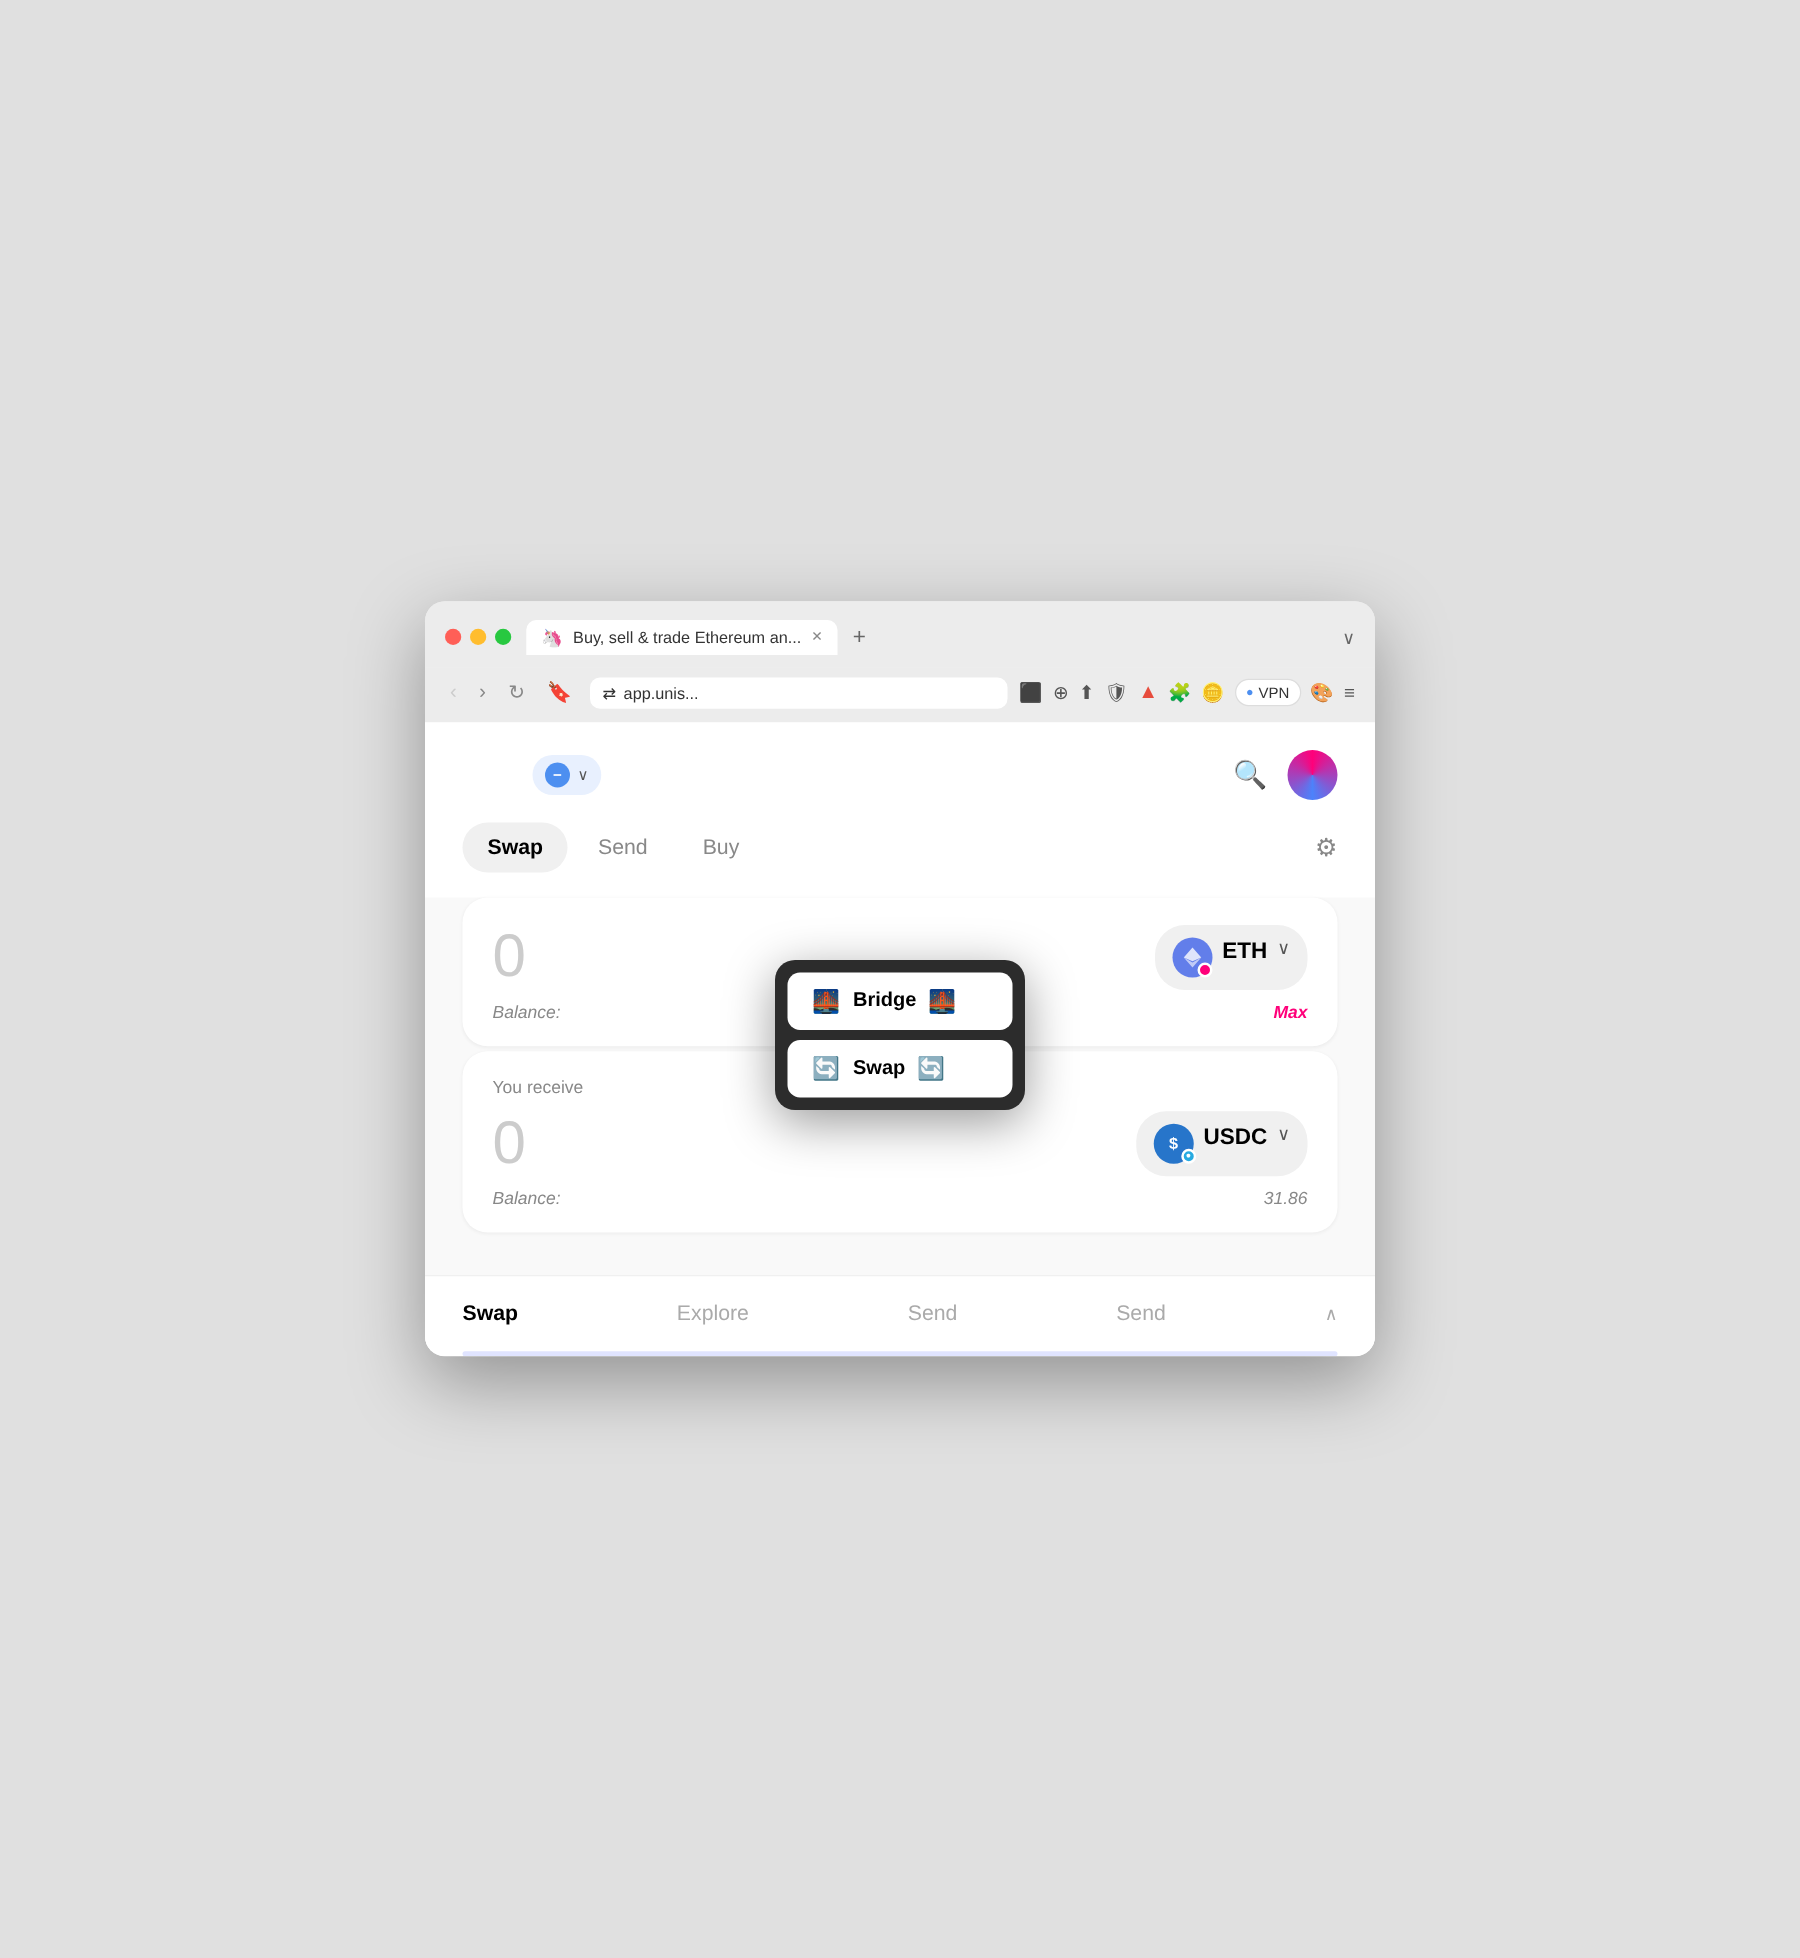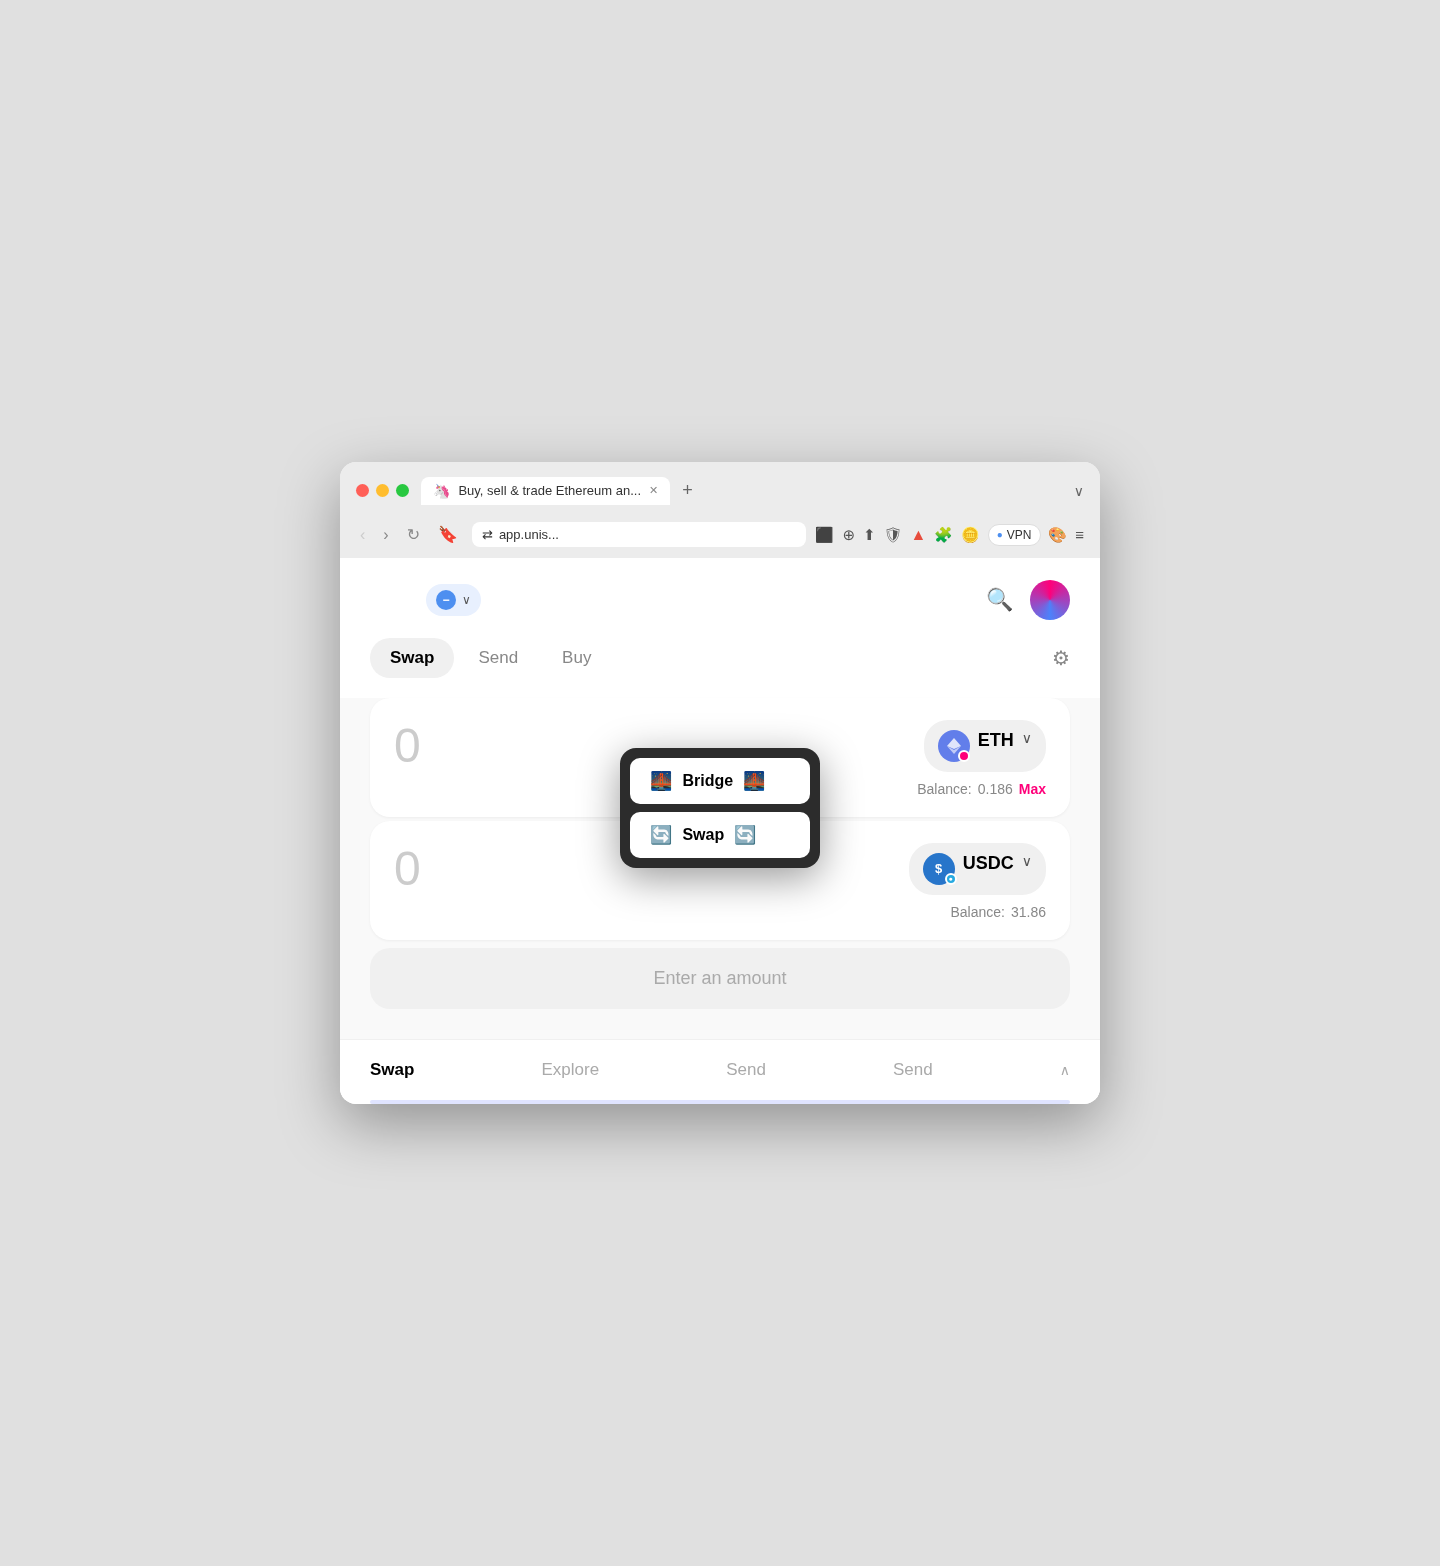--- a/index.html
+++ b/index.html
@@ -309,25 +309,26 @@
       color: #000;
     }
 
     .token-chevron {
       font-size: 14px;
       color: #555;
     }
 
     .balance-row {
       display: flex;
-      justify-content: flex-end;
+      justify-content: space-between;
       margin-top: 8px;
       gap: 6px;
       font-size: 14px;
       color: #888;
+      font-style: italic;
     }
 
     .max-btn {
       color: #ff007a;
       font-weight: 600;
       cursor: pointer;
     }
 
     
     .enter-amount-btn {
@@ -578,39 +579,39 @@
         </div>
         <div class="menu-item">
           <span class="menu-item-emoji">🔄</span>
           <span>Swap</span>
           <span class="menu-item-emoji">🔄</span>
         </div>
       </div>
 
       
       <div class="swap-card">
+        <div class="card-label">You receive</div>
         <div class="card-body">
           <input class="amount-input" type="text" value="0" readonly="" style="">
           <div class="token-selector">
             <div class="usdc-circle">
               <span style="font-size:13px; font-weight:bold; color:white;">$</span>
               <div class="usdc-dot">●</div>
             </div>
             <span class="token-name">USDC</span>
             <span class="token-chevron">∨</span>
           </div>
         </div>
         <div class="balance-row">
           <span>Balance:</span>
           <span>31.86</span>
         </div>
       </div>
 
       
-      <button class="enter-amount-btn">Enter an amount</button>
 
     </div>
 
     <div class="bottom-nav">
       <span class="bottom-nav-item active">Swap</span>
       <span class="bottom-nav-item">Explore</span>
       <span class="bottom-nav-item">Send</span>
       <span class="bottom-nav-item">Send</span>
       <span class="bottom-nav-chevron">∧</span>
     </div>

